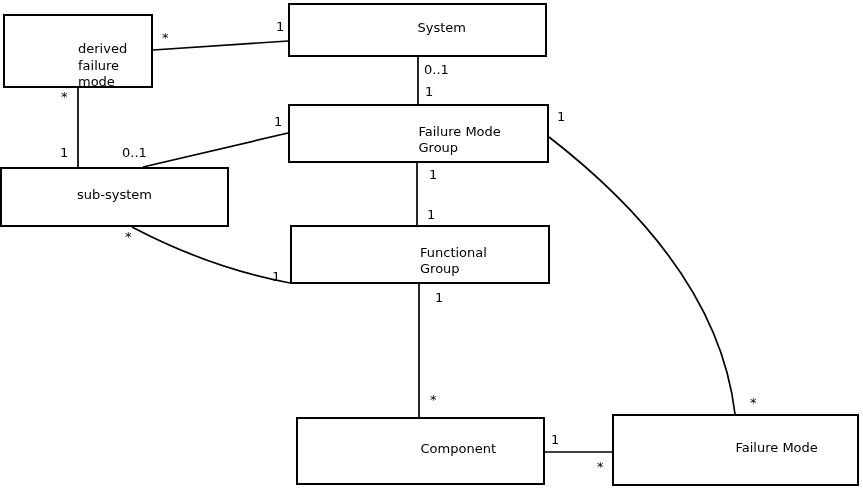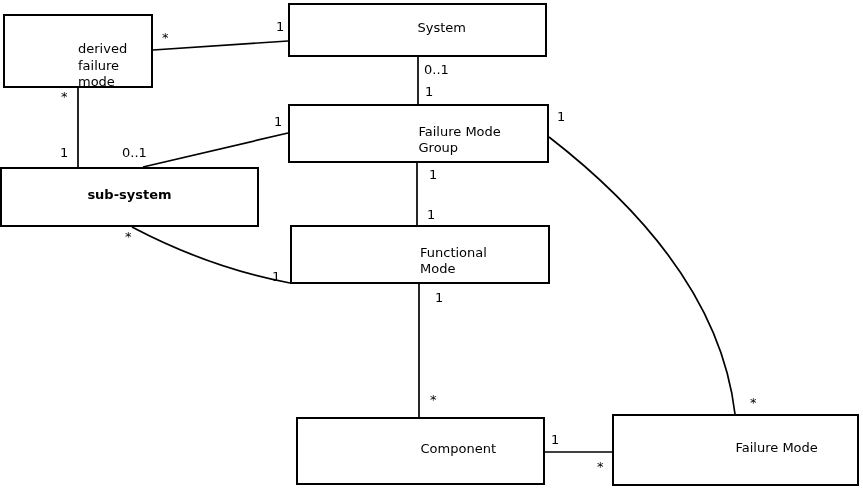--- a/index.html
+++ b/index.html
@@ -73,27 +73,27 @@
 
   <div class="box" style="left:288px; top:3px; width:259px; height:54px;">
     <span class="lbl">System</span>
   </div>
 
   <div class="box" style="left:288px; top:104px; width:261px; height:59px;">
     <span class="lbl">Failure Mode
 Group</span>
   </div>
 
-  <div class="box" style="left:0px; top:167px; width:259px; height:60px;font-weight:bold;">
+  <div class="box" style="left:0px; top:167px; width:229px; height:60px;">
     <span class="lbl center-text">sub-system</span>
   </div>
 
   <div class="box" style="left:290px; top:225px; width:260px; height:59px;">
     <span class="lbl">Functional
-Mode</span>
+Group</span>
   </div>
 
   <div class="box" style="left:296px; top:417px; width:249px; height:68px;">
     <span class="lbl">Component</span>
   </div>
 
   <div class="box" style="left:612px; top:414px; width:247px; height:72px;">
     <span class="lbl">Failure Mode</span>
   </div>
 

